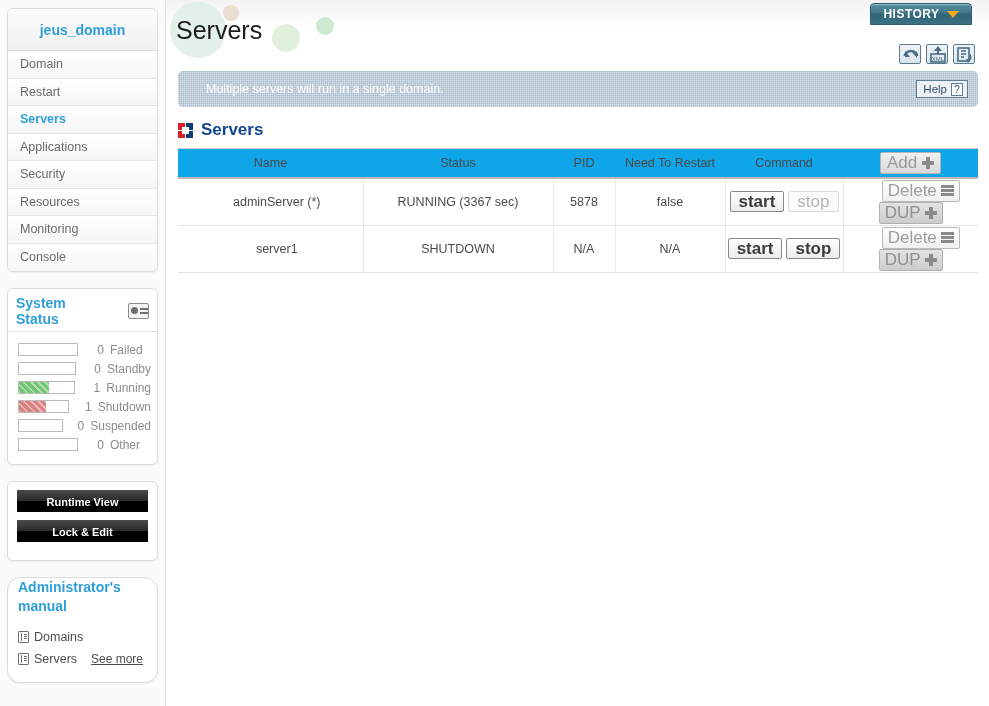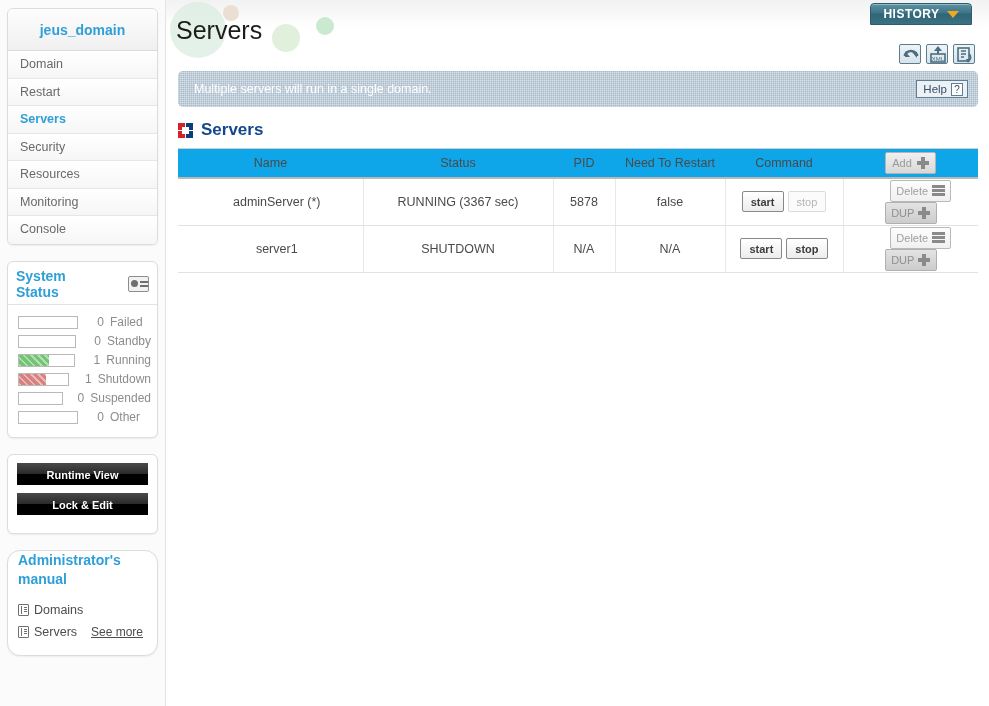--- a/index.html
+++ b/index.html
@@ -225,21 +225,21 @@
     position: absolute; left: 12px; top: 71px;
     width: 800px; height: 36px;
     border-radius: 5px;
     background-color: #a9bccc;
     background-image:
       repeating-linear-gradient(0deg, rgba(255,255,255,.30) 0 1px, rgba(255,255,255,0) 1px 2px),
       repeating-linear-gradient(90deg, rgba(255,255,255,.30) 0 1px, rgba(255,255,255,0) 1px 2px);
     display: flex; align-items: center;
   }
   .banner-text {
-    margin-left: 16px; font-size: 12.5px; color: #ffffff;
+    margin-left: 28px; font-size: 12.5px; color: #ffffff;
   }
   .help-btn {
     margin-left: auto; margin-right: 10px;
     height: 18px;
     display: flex; align-items: center; gap: 4px;
     padding: 0 4px 0 6px;
     background: #eef1f4;
     border: 1px solid #5c7f99;
     font-size: 11.5px; color: #33506b;
     cursor: pointer;
@@ -291,23 +291,23 @@
     text-align: center;
     background: #ffffff;
   }
   table.grid tbody td:last-child { border-right: none; }
   td.name-cell { text-align: left; padding-left: 14px; }
   th.name-col { text-align: center; }
   th.cmd-col, th.act-col { text-align: center; }
 
   
   .btn {
-    display: inline-flex; align-items: center; justify-content: center;
+    display: inline-flex; align-items: center; justify-content: space-between;
     height: 21px; padding: 0 8px;
-    font-size: 11px;
+    font-size: 17px;
     border-radius: 2px;
     cursor: pointer;
     vertical-align: middle;
   }
   .btn-start {
     background: linear-gradient(to bottom,#ffffff 0%,#ececec 100%);
     border: 1px solid #888888;
     color: #3c3c3c; font-weight: bold;
     min-width: 38px;
   }
@@ -366,20 +366,21 @@
 <div id="app">
 
   <div id="sidebar">
 
     <div class="card">
       <div class="domain-head">jeus_domain</div>
       <div id="nav-list">
           <div class="nav-item">Domain</div>
           <div class="nav-item">Restart</div>
           <div class="nav-item active">Servers</div>
+          <div class="nav-item">Applications</div>
           <div class="nav-item">Security</div>
           <div class="nav-item">Resources</div>
           <div class="nav-item">Monitoring</div>
           <div class="nav-item">Console</div>
         </div>
     </div>
 
     <div class="card status-card">
       <div class="status-head">
         <span class="status-title">System Status</span>

